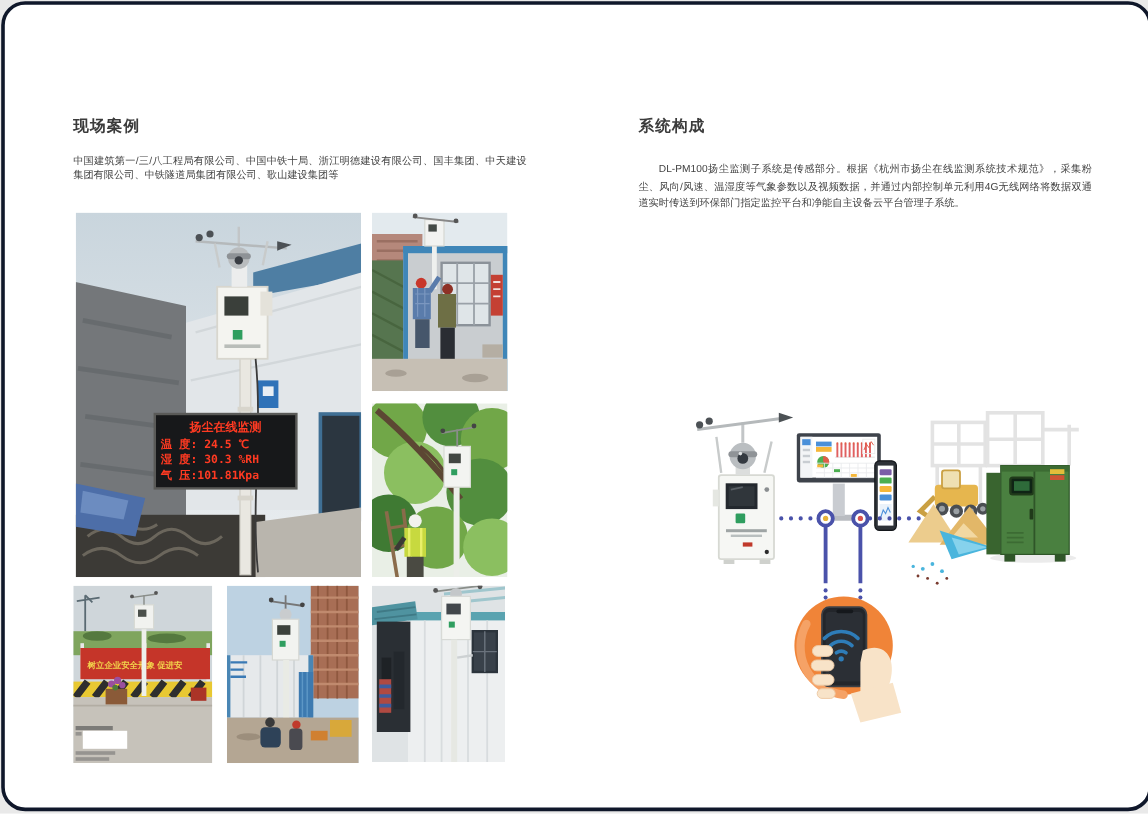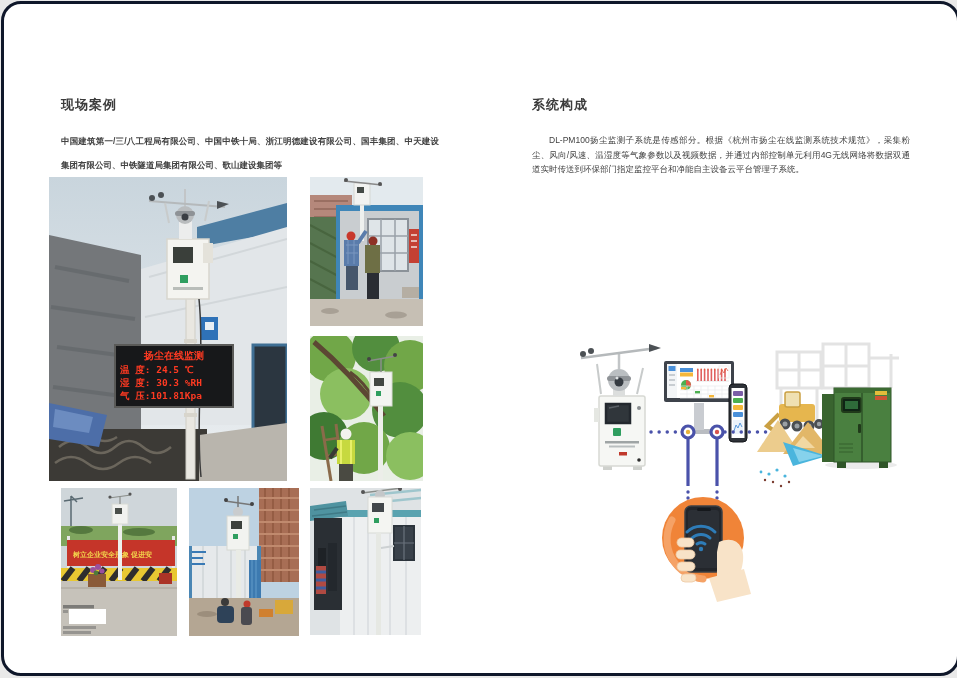--- a/index.html
+++ b/index.html
@@ -10,43 +10,42 @@
   }
   .page{
     position:absolute;left:1px;top:1px;width:953px;height:669px;
     background:#ffffff;border:3px solid #0f172a;border-radius:20px;
   }
   .sec-title{
     position:absolute;font-size:13px;font-weight:bold;color:#3b3b3b;
     letter-spacing:1px;
   }
   .body-text{
-    position:absolute;font-size:8.5px;color:#424242;line-height:24px;
+    position:absolute;font-size:8.5px;color:#424242;line-height:11px;
     text-align:justify;
-    font-weight:bold;
   }
   .right-text{
     position:absolute;font-size:8.5px;color:#424242;line-height:14.6px;
     text-align:justify;
   }
   .right-text p{margin:0;text-indent:2em;}
   .photo{position:absolute;overflow:hidden;}
   .photo svg{display:block;width:100%;height:100%;}
   .diagram{position:absolute;}
   .diagram svg{display:block;width:100%;height:100%;}
 </style>
 </head>
 <body>
 
 <div class="page">
 
   <div class="sec-title" style="left:57px;top:92px;">现场案例</div>
   <div class="body-text" style="left:57px;top:125px;width:378px;">中国建筑第一/三/八工程局有限公司、中国中铁十局、浙江明德建设有限公司、国丰集团、中天建设集团有限公司、中铁隧道局集团有限公司、歌山建设集团等</div>
 
-  <div class="photo" style="left:45px;top:173px;width:238px;height:304px;">
+  <div class="photo" style="left:59px;top:173px;width:238px;height:304px;">
     <svg viewBox="0 0 238 304" preserveAspectRatio="none">
       <defs>
         <linearGradient id="sky1" x1="0" y1="0" x2="0" y2="1">
           <stop offset="0" stop-color="#c9d5dd"></stop>
             <stop offset="1" stop-color="#eceff1"></stop>
         </linearGradient>
       </defs>
       <rect width="238" height="304" fill="url(#sky1)"></rect>
 
       <polygon points="148,50 238,26 238,54 148,70" fill="#4e7ea3"></polygon>

